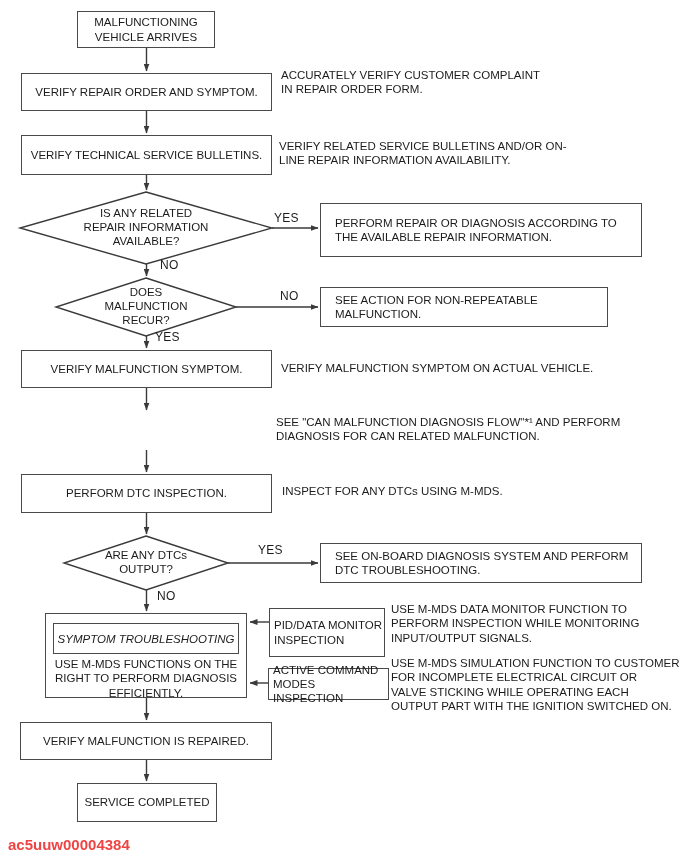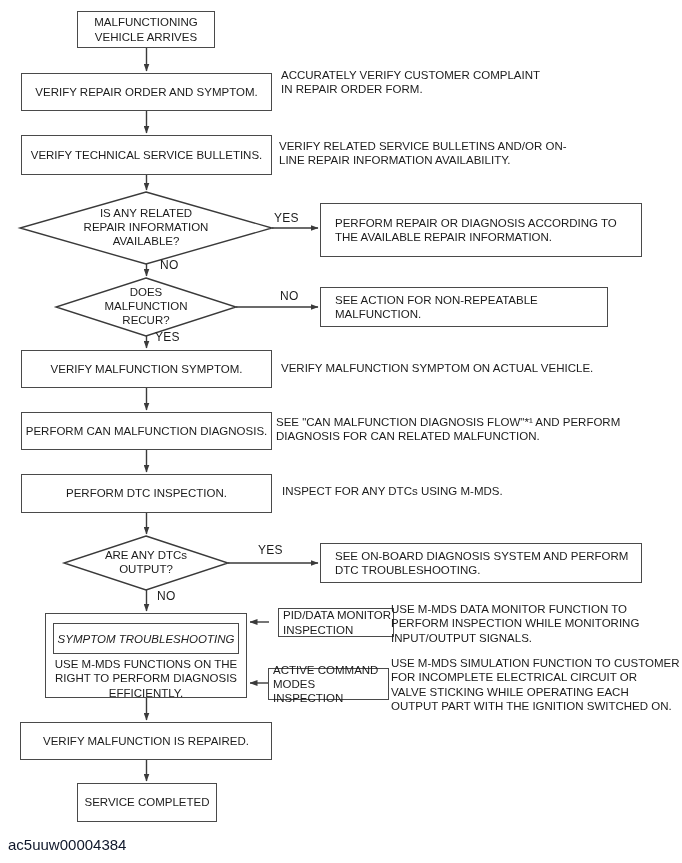--- a/index.html
+++ b/index.html
@@ -43,21 +43,21 @@
     border:1.4px solid #4a4a4a;background:#fff;
     display:flex;align-items:center;justify-content:center;
     font-size:11.5px;z-index:3;white-space:pre-line;font-style:italic;
   }
   .sym-body{
     position:absolute;z-index:3;text-align:center;
     font-size:11.5px;line-height:1.24;white-space:pre-line;
   }
   .caption{
     position:absolute;z-index:2;
-    font-size:15px;color:#0f172a;
+    font-size:15px;color:#ef4444;font-weight:bold;
   }
 </style>
 </head>
 <body>
 
 <div class="canvas">
 
   <svg class="wires" viewBox="0 0 682 863">
     <defs>
       <marker id="ah" viewBox="0 0 8 6" refX="7.5" refY="3" markerWidth="8" markerHeight="6" orient="auto" markerUnits="userSpaceOnUse">
@@ -94,34 +94,33 @@
 
   <div class="node" style="left:21px;top:135px;width:251px;height:40px">VERIFY TECHNICAL SERVICE BULLETINS.</div>
 
   <div class="node left" style="left:320px;top:203px;width:322px;height:54px">PERFORM REPAIR OR DIAGNOSIS ACCORDING TO
 THE AVAILABLE REPAIR INFORMATION.</div>
 
   <div class="node left" style="left:320px;top:287px;width:288px;height:40px">SEE ACTION FOR NON-REPEATABLE MALFUNCTION.</div>
 
   <div class="node" style="left:21px;top:350px;width:251px;height:38px">VERIFY MALFUNCTION SYMPTOM.</div>
 
-  <div class="node" style="left:21px;top:412px;width:251px;height:38px">PERFORM CAN MALFUNCTION DIAGNOSIS.</div>
 
   <div class="node" style="left:21px;top:474px;width:251px;height:39px">PERFORM DTC INSPECTION.</div>
 
   <div class="node left" style="left:320px;top:543px;width:322px;height:40px">SEE ON-BOARD DIAGNOSIS SYSTEM AND PERFORM
 DTC TROUBLESHOOTING.</div>
 
   <div class="node" style="left:45px;top:613px;width:202px;height:85px"></div>
   <div class="inner-box" style="left:53px;top:623px;width:186px;height:31px">SYMPTOM TROUBLESHOOTING</div>
   <div class="sym-body" style="left:46px;top:657px;width:200px;">USE M-MDS FUNCTIONS ON THE
 RIGHT TO PERFORM DIAGNOSIS
 EFFICIENTLY.</div>
 
-  <div class="node tight" style="left:278px;top:608px;width:116px;height:29px">PID/DATA MONITOR
+  <div class="node tight" style="left:269px;top:608px;width:116px;height:49px">PID/DATA MONITOR
 INSPECTION</div>
 
   <div class="node tight" style="left:268px;top:668px;width:121px;height:32px">ACTIVE COMMAND
 MODES INSPECTION</div>
 
   <div class="node" style="left:20px;top:722px;width:252px;height:38px">VERIFY MALFUNCTION IS REPAIRED.</div>
 
   <div class="node" style="left:77px;top:783px;width:140px;height:39px">SERVICE COMPLETED</div>
 
   <div class="dtext" style="left:46px;top:203px;width:200px;height:50px">IS ANY RELATED

